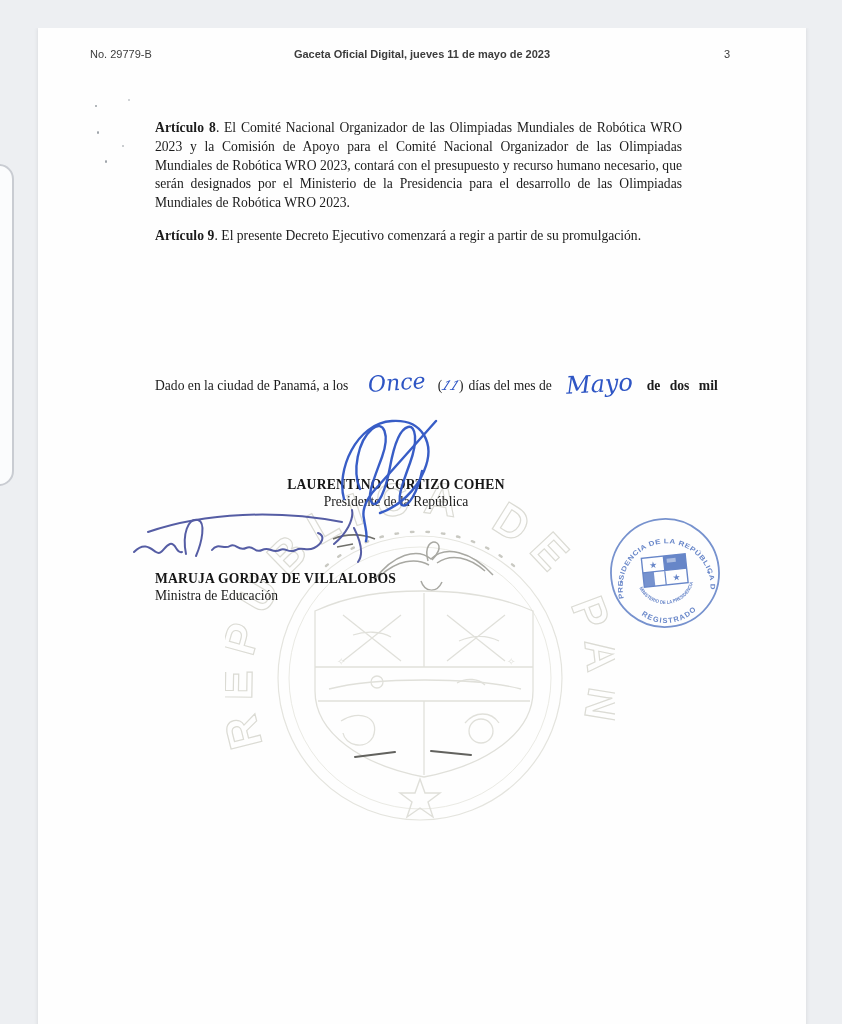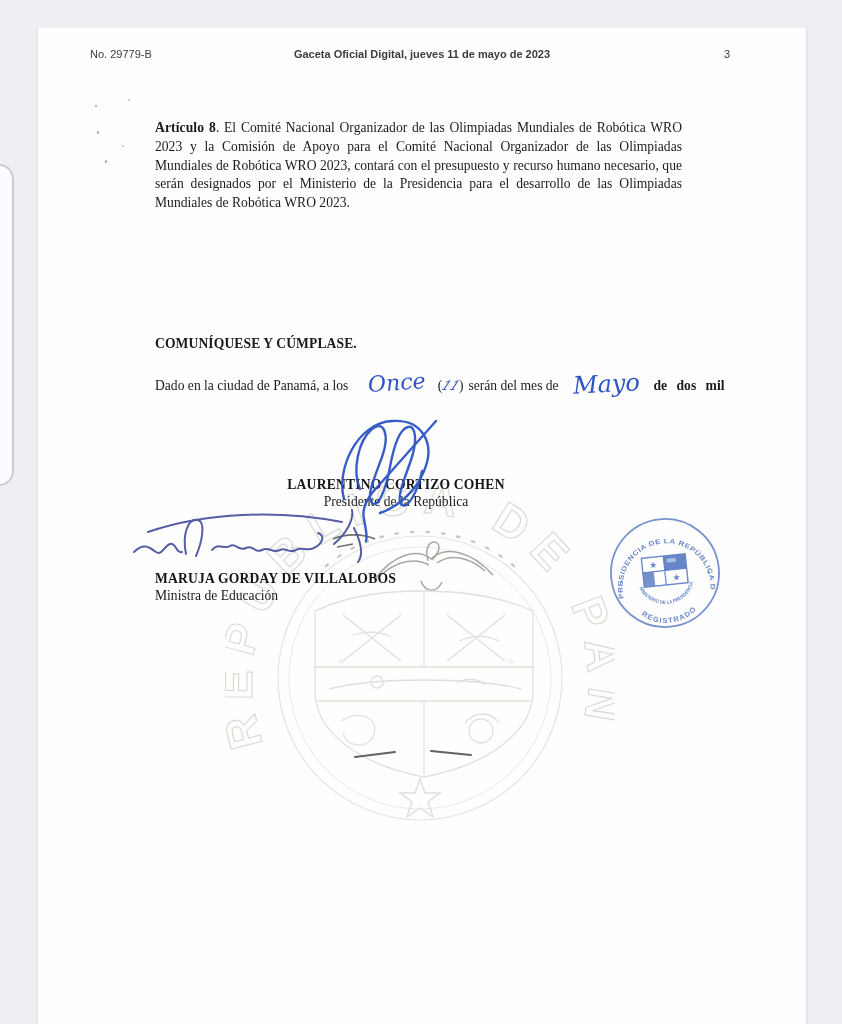--- a/index.html
+++ b/index.html
@@ -114,32 +114,32 @@
       </g>
 
       <text x="112" y="182" font-size="10" fill="#e2e2dc">✧</text>
       <text x="282" y="182" font-size="10" fill="#e2e2dc">✧</text>
 
       <path d="M195,296 L200,310 L215,310 L203,319 L208,334 L195,325 L182,334 L187,319 L175,310 L190,310 Z" fill="none" stroke="#dfdfd9" stroke-width="1.4"></path>
     </svg>
 
     <p class="blk" style="top:91px;"><b>Artículo 8</b><span>. El Comité Nacional Organizador de las Olimpiadas Mundiales de Robótica WRO 2023 y la Comisión de Apoyo para el Comité Nacional Organizador de las Olimpiadas Mundiales de Robótica WRO 2023, contará con el presupuesto y recurso humano necesario,  que serán designados por el Ministerio de la Presidencia para el desarrollo de las Olimpiadas Mundiales de Robótica WRO 2023.</span></p>
 
-
-
-    <p class="blk" style="top:307px;"><b>COMUNÍQUESE Y CÚMPLASE.</b></p>
+    <p class="blk" style="top:199px;"><b>Artículo 9</b><span>. El presente Decreto Ejecutivo comenzará a regir a partir de su promulgación.</span></p>
+
+
 
     <div class="blk" style="top:349px;text-align:left;">
       <div class="nowrapline">
         <span>Dado en la ciudad de Panamá, a los</span>
         <span class="hw hw-day">Once</span>
         <span>(</span>
         <span class="hw hw-num">11</span>
         <span class="gap-r">)</span>
-        <span>serán del mes de</span>
+        <span>días del mes de</span>
         <span class="hw hw-month">Mayo</span>
         <span class="sp-wide">de dos mil</span>
       </div>
     </div>
 
     <svg class="sig-svg" style="left:292px;top:387px;" width="120" height="130" viewBox="0 0 120 130">
       <g fill="none" stroke="var(--ink)" stroke-width="2.4" stroke-linecap="round" opacity=".95">
         <path d="M30,74 C22,56 28,26 42,14 C54,4 60,20 52,42 C44,64 36,82 42,88 C48,94 56,74 60,52 C64,30 70,14 78,12 C86,10 88,26 80,48 C72,70 66,86 72,90 C78,94 88,76 92,56"></path>
         <path d="M14,84 C6,56 26,8 62,6 C92,4 106,28 94,56 C86,76 68,92 50,98"></path>
         <path d="M106,6 L42,78 C36,86 32,96 34,104 C35,112 38,120 36,126"></path>

